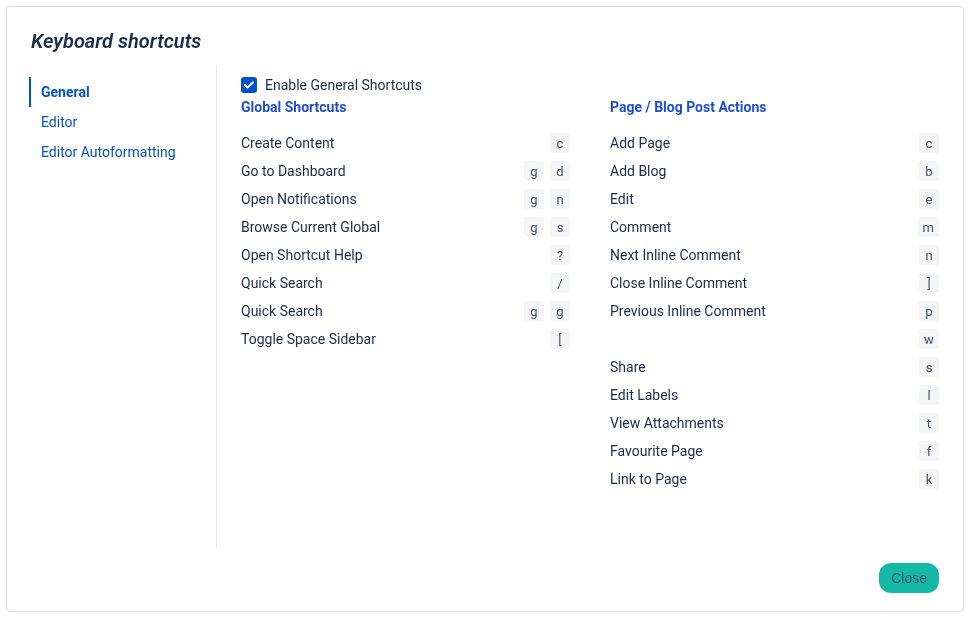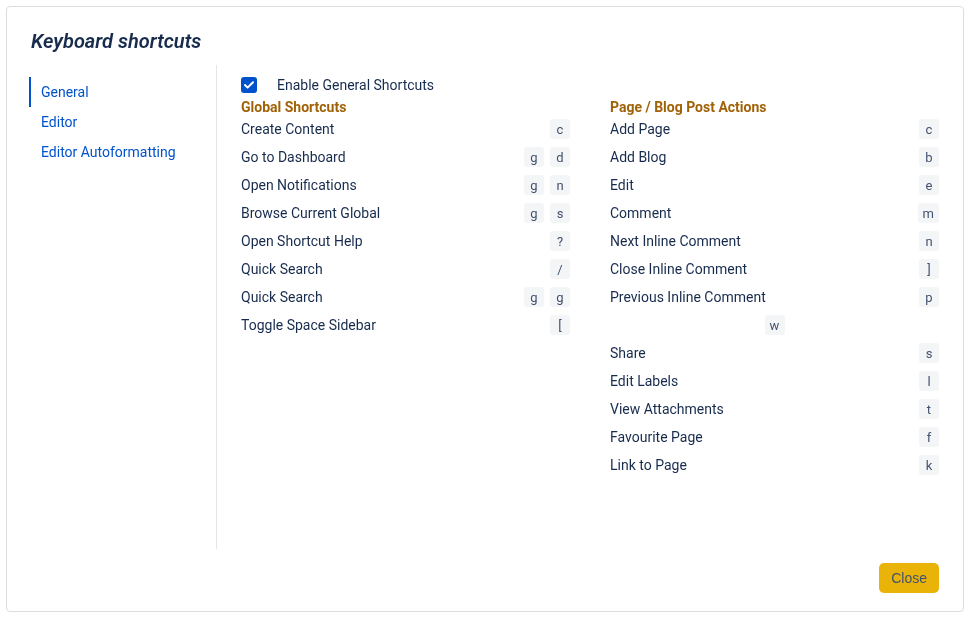--- a/index.html
+++ b/index.html
@@ -51,32 +51,32 @@
     .sidebar-item {
       display: block;
       padding: 7px 10px;
       font-size: 14px;
       color: #0052CC;
       cursor: pointer;
       border-left: 2px solid transparent;
       margin-left: -2px;
     }
     .sidebar-item.active {
-      font-weight: 400;
+      font-weight: 700;
       border-left: 2px solid #0052CC;
     }
     .content {
       flex: 1;
       padding: 12px 0 0 24px;
       overflow-y: auto;
     }
     .enable-row {
       display: flex;
       align-items: center;
-      gap: 20px;
+      gap: 8px;
       margin-bottom: 6px;
     }
     .checkbox {
       width: 16px;
       height: 16px;
       background: #0052CC;
       border-radius: 3px;
       display: inline-flex;
       align-items: center;
       justify-content: center;
@@ -94,26 +94,27 @@
       display: flex;
       gap: 40px;
     }
     .col {
       flex: 1;
       min-width: 0;
     }
     .col-title {
       font-size: 14px;
       font-weight: 700;
-      color: #a16207;
+      color: #1d4ed8;
+      margin-bottom: 14px;
     }
     .shortcut-row {
       display: flex;
       align-items: center;
-      justify-content: center;
+      justify-content: flex-end;
       height: 28px;
       font-size: 14px;
       color: #172B4D;
     }
     .shortcut-label {
       flex: 1;
     }
     .keys {
       display: flex;
       gap: 6px;
@@ -130,23 +131,23 @@
       justify-content: center;
       font-size: 13px;
       font-family: inherit;
     }
     .dialog-footer {
       display: flex;
       justify-content: flex-end;
       padding: 14px 24px 18px 24px;
     }
     .close-btn {
-      background: #eab308;
+      background: #14b8a6;
       border: none;
-      border-radius: 5px;
+      border-radius: 12px;
       padding: 7px 12px;
       font-size: 14px;
       color: #42526E;
       cursor: pointer;
       font-weight: 500;
     }
   </style>
 </head>
 <body>
 

